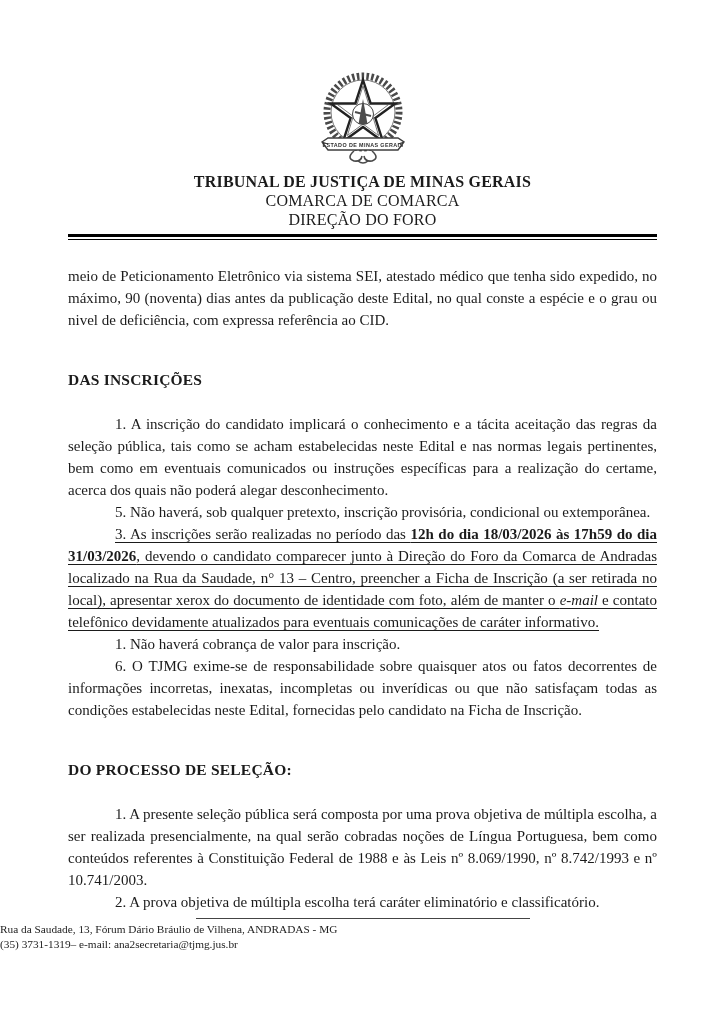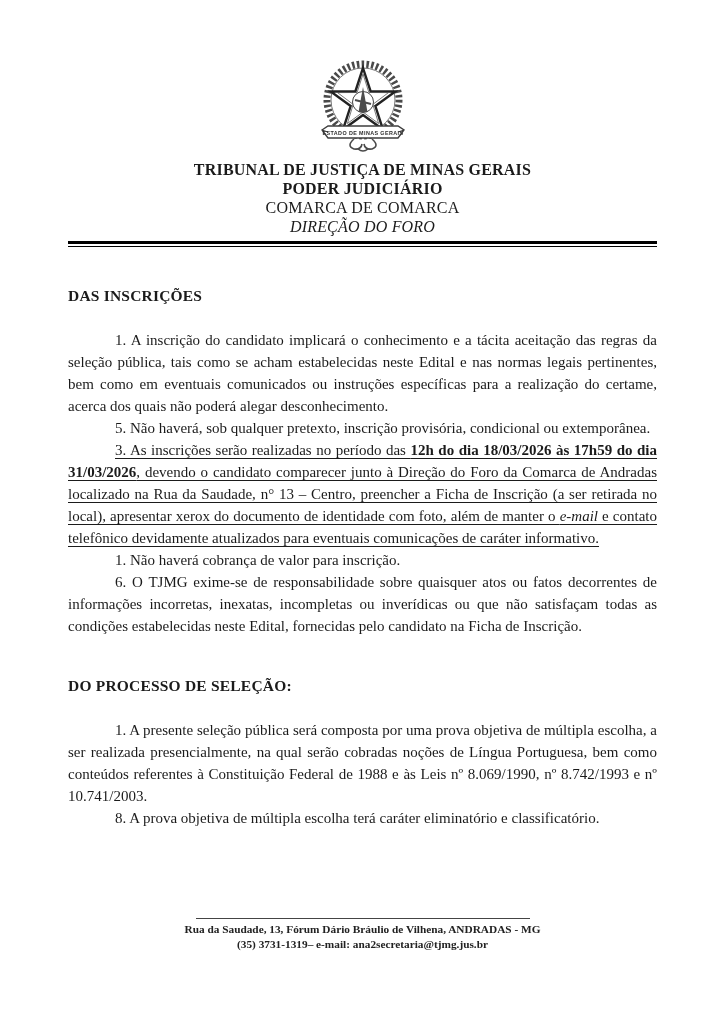--- a/index.html
+++ b/index.html
@@ -7,28 +7,28 @@
     position: relative;
     width: 725px;
     height: 1024px;
     margin: 0 auto;
     background: #ffffff;
     color: #1b1b1b;
     font-family: "Liberation Serif", "DejaVu Serif", serif;
     overflow: hidden;
     box-sizing: border-box;
   }
-  .content { padding: 0 68px; }
+  .content { padding: 12px 68px; }
 
   
   .emblem-wrap { text-align: center; padding-top: 56px; line-height: 0; }
   .header-block { text-align: center; margin-top: 2px; }
   .hline { font-size: 16px; line-height: 19px; letter-spacing: 0.2px; }
   .hline.bold { font-weight: bold; }
-  .hline.italic { font-style: italic; }
+  .hline.italic { }
   .rule-thick { height: 3px; background: #000; margin-top: 5px; }
   .rule-thin  { height: 1px; background: #000; margin-top: 2px; }
 
   
   .para {
     font-size: 15px;
     line-height: 22px;
     text-align: justify;
     margin: 0;
   }
@@ -42,22 +42,21 @@
   }
   .seg-b { font-weight: bold; }
   .seg-i { font-style: italic; }
   .seg-u { text-decoration: underline; text-underline-offset: 3px; margin-top: 20px; }
 
   
   .footer {
     position: absolute;
     left: 0; right: 0;
     top: 918px;
-    text-align: center;
-    font-weight: bold;
+    text-align: left;
   }
   .footer-overline {
     width: 334px;
     height: 1px;
     background: #444;
     margin: 0 auto 3px auto;
   }
   .footer-line {
     font-size: 11.3px;
     line-height: 15px;
@@ -91,38 +90,38 @@
         <path d="M26 74 L32 76 M108 74 L102 76" stroke="#3e3e3e" stroke-width="1"></path>
         <text x="67" y="78.6" text-anchor="middle" font-size="5.4" letter-spacing="0.4" fill="#2c2c2c" font-family="'Liberation Sans', sans-serif" font-weight="bold">ESTADO DE MINAS GERAIS</text>
 
         <path d="M58 83 Q50 90 58 93 Q65 94 66 88 M76 83 Q84 90 76 93 Q69 94 68 88" fill="none" stroke="#4a4a4a" stroke-width="1.6"></path>
         <path d="M62 93 Q67 97 72 93" fill="none" stroke="#4a4a4a" stroke-width="1.4"></path>
       </svg>
     </div>
 
     <div class="header-block">
       <div class="hline bold">TRIBUNAL DE JUSTIÇA DE MINAS GERAIS</div>
-      <div class="hline bold">PODER JUDICIÁRIO</div>
       <div class="hline">COMARCA DE COMARCA</div>
       <div class="hline italic">DIREÇÃO DO FORO</div>
     </div>
     <div class="rule-thick"></div>
     <div class="rule-thin"></div>
 
+    <p class="para intro">meio de Peticionamento Eletrônico via sistema SEI, atestado médico que tenha sido expedido, no máximo, 90 (noventa) dias antes da publicação deste Edital, no qual conste a espécie e o grau ou nivel de deficiência, com expressa referência ao CID.</p>
 
     <div>
         <h2 class="section-heading">DAS INSCRIÇÕES</h2>
         <p class="para indent"><span>1. A inscrição do candidato implicará o conhecimento e a tácita aceitação das regras da seleção pública, tais como se acham estabelecidas neste Edital e nas normas legais pertinentes, bem como em eventuais comunicados ou instruções específicas para a realização do certame, acerca dos quais não poderá alegar desconhecimento.</span></p>
         <p class="para indent"><span>5. Não haverá, sob qualquer pretexto, inscrição provisória, condicional ou extemporânea.</span></p>
         <p class="para indent"><span class="seg-u">3. As inscrições serão realizadas no período das </span><span class="seg-b seg-u">12h do dia 18/03/2026 às 17h59 do dia 31/03/2026</span><span class="seg-u">, devendo o candidato comparecer junto à Direção do Foro da Comarca de Andradas localizado na Rua da Saudade, n° 13 – Centro, preencher a Ficha de Inscrição (a ser retirada no local), apresentar xerox do documento de identidade com foto, além de manter o </span><span class="seg-i seg-u">e-mail</span><span class="seg-u"> e contato telefônico devidamente atualizados para eventuais comunicações de caráter informativo.</span></p>
         <p class="para indent"><span>1. Não haverá cobrança de valor para inscrição.</span></p>
         <p class="para indent"><span>6. O TJMG exime-se de responsabilidade sobre quaisquer atos ou fatos decorrentes de informações incorretas, inexatas, incompletas ou inverídicas ou que não satisfaçam todas as condições estabelecidas neste Edital, fornecidas pelo candidato na Ficha de Inscrição.</span></p>
         <h2 class="section-heading">DO PROCESSO DE SELEÇÃO:</h2>
         <p class="para indent"><span>1. A presente seleção pública será composta por uma prova objetiva de múltipla escolha, a ser realizada presencialmente, na qual serão cobradas noções de Língua Portuguesa, bem como conteúdos referentes à Constituição Federal de 1988 e às Leis nº 8.069/1990, nº 8.742/1993 e nº 10.741/2003.</span></p>
-        <p class="para indent"><span>8. A prova objetiva de múltipla escolha terá caráter eliminatório e classificatório.</span></p>
+        <p class="para indent"><span>2. A prova objetiva de múltipla escolha terá caráter eliminatório e classificatório.</span></p>
       </div>
 
   </div>
 
   <div class="footer">
     <div class="footer-overline"></div>
     <p class="footer-line">Rua da Saudade, 13, Fórum Dário Bráulio de Vilhena, ANDRADAS - MG</p>
     <p class="footer-line">(35) 3731-1319– e-mail: ana2secretaria@tjmg.jus.br</p>
   </div>
 </div>

